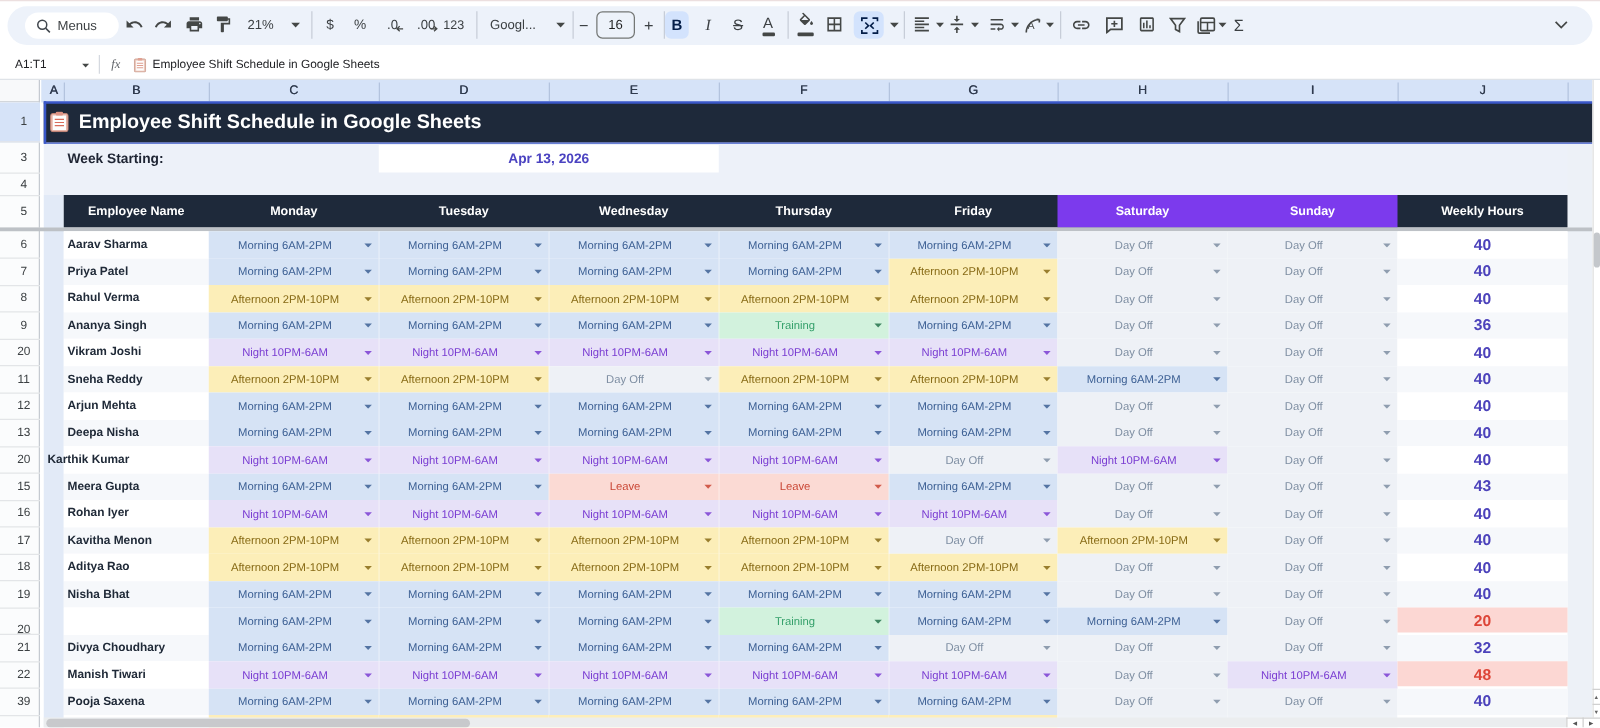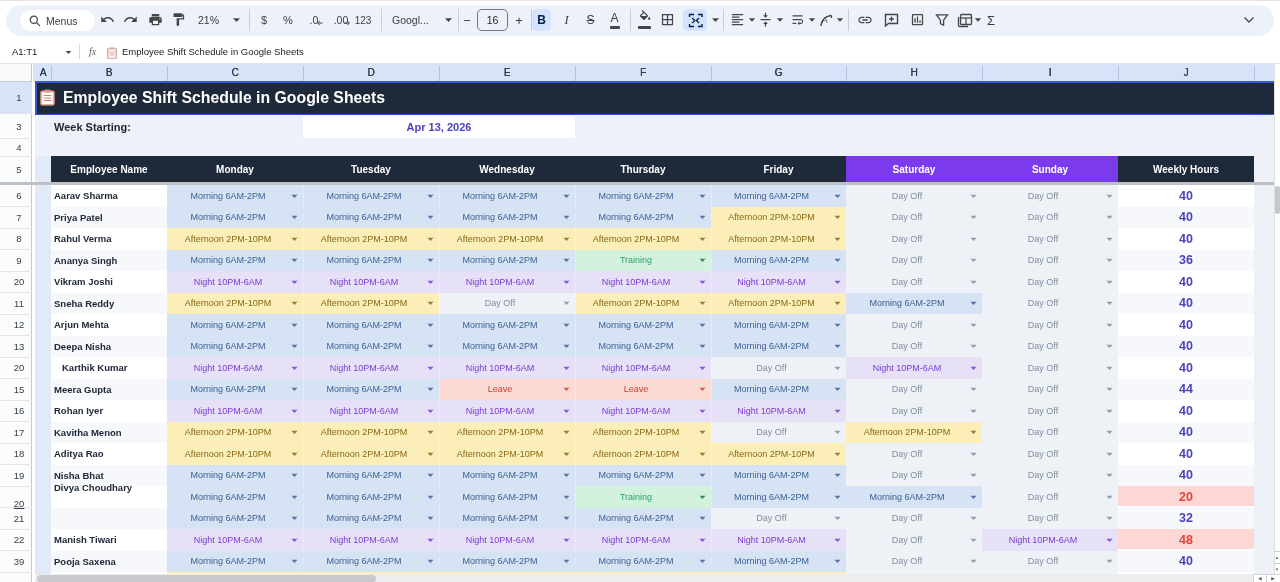--- a/index.html
+++ b/index.html
@@ -728,21 +728,21 @@
 <div style="left:982px;top:335.5px;width:136px;height:21.5px;background:#eef1f6;"></div>
 <div class="c" style="left:982px;top:335.5px;width:122px;height:21.5px;font-size:9px;color:#7e8ea2;">Day Off</div>
 <div class="ico" style="left:1106px;top:344.0px;width:7px;height:4.5px;">
     <svg width="7" height="4.5" viewBox="0 0 7 4.5">
       <path d="M0.5 0.7 L3.5 4 L6.5 0.7 Z" fill="#7e8ea2" fill-opacity="0.85"></path>
     </svg>
   </div>
 <div style="left:1118px;top:335.5px;width:136px;height:21.5px;background:#f6f8fb;"></div>
 <div class="c" style="left:1118px;top:335.5px;width:136px;height:21.5px;font-size:12.5px;font-weight:bold;color:#4c42bb;">40</div>
 <div style="left:51px;top:357.0px;width:116px;height:21.5px;background:#ffffff;"></div>
-<div class="f" style="left:62px;top:357.0px;width:113px;height:21.5px;font-size:9.5px;font-weight:bold;color:#202a38;">Karthik Kumar</div>
+<div class="f" style="left:38px;top:357.0px;width:113px;height:21.5px;font-size:9.5px;font-weight:bold;color:#202a38;">Karthik Kumar</div>
 <div style="left:167px;top:357.0px;width:136px;height:21.5px;background:#e7e1f8;"></div>
 <div class="c" style="left:167px;top:357.0px;width:122px;height:21.5px;font-size:9px;color:#7a3dd2;">Night 10PM-6AM</div>
 <div class="ico" style="left:291px;top:365.5px;width:7px;height:4.5px;">
     <svg width="7" height="4.5" viewBox="0 0 7 4.5">
       <path d="M0.5 0.7 L3.5 4 L6.5 0.7 Z" fill="#7a3dd2" fill-opacity="0.85"></path>
     </svg>
   </div>
 <div style="left:303px;top:357.0px;width:136px;height:21.5px;background:#e7e1f8;"></div>
 <div class="c" style="left:303px;top:357.0px;width:122px;height:21.5px;font-size:9px;color:#7a3dd2;">Night 10PM-6AM</div>
 <div class="ico" style="left:427px;top:365.5px;width:7px;height:4.5px;">
@@ -832,21 +832,21 @@
     </svg>
   </div>
 <div style="left:982px;top:378.5px;width:136px;height:21.5px;background:#eef1f6;"></div>
 <div class="c" style="left:982px;top:378.5px;width:122px;height:21.5px;font-size:9px;color:#7e8ea2;">Day Off</div>
 <div class="ico" style="left:1106px;top:387.0px;width:7px;height:4.5px;">
     <svg width="7" height="4.5" viewBox="0 0 7 4.5">
       <path d="M0.5 0.7 L3.5 4 L6.5 0.7 Z" fill="#7e8ea2" fill-opacity="0.85"></path>
     </svg>
   </div>
 <div style="left:1118px;top:378.5px;width:136px;height:21.5px;background:#f6f8fb;"></div>
-<div class="c" style="left:1118px;top:378.5px;width:136px;height:21.5px;font-size:12.5px;font-weight:bold;color:#4c42bb;">44</div>
+<div class="c" style="left:1118px;top:378.5px;width:136px;height:21.5px;font-size:12.5px;font-weight:bold;color:#4c42bb;">43</div>
 <div style="left:51px;top:400.0px;width:116px;height:21.5px;background:#ffffff;"></div>
 <div class="f" style="left:54px;top:400.0px;width:113px;height:21.5px;font-size:9.5px;font-weight:bold;color:#202a38;">Rohan Iyer</div>
 <div style="left:167px;top:400.0px;width:136px;height:21.5px;background:#e7e1f8;"></div>
 <div class="c" style="left:167px;top:400.0px;width:122px;height:21.5px;font-size:9px;color:#7a3dd2;">Night 10PM-6AM</div>
 <div class="ico" style="left:291px;top:408.5px;width:7px;height:4.5px;">
     <svg width="7" height="4.5" viewBox="0 0 7 4.5">
       <path d="M0.5 0.7 L3.5 4 L6.5 0.7 Z" fill="#7a3dd2" fill-opacity="0.85"></path>
     </svg>
   </div>
 <div style="left:303px;top:400.0px;width:136px;height:21.5px;background:#e7e1f8;"></div>
@@ -1099,21 +1099,21 @@
 <div style="left:982px;top:486.0px;width:136px;height:21.5px;background:#eef1f6;"></div>
 <div class="c" style="left:982px;top:486.0px;width:122px;height:21.5px;font-size:9px;color:#7e8ea2;">Day Off</div>
 <div class="ico" style="left:1106px;top:494.5px;width:7px;height:4.5px;">
     <svg width="7" height="4.5" viewBox="0 0 7 4.5">
       <path d="M0.5 0.7 L3.5 4 L6.5 0.7 Z" fill="#7e8ea2" fill-opacity="0.85"></path>
     </svg>
   </div>
 <div style="left:1118px;top:486.0px;width:136px;height:19.9px;background:#fcd7d3;"></div>
 <div class="c" style="left:1118px;top:486.0px;width:136px;height:21.5px;font-size:12.5px;font-weight:bold;color:#dd4538;">20</div>
 <div style="left:51px;top:507.5px;width:116px;height:21.5px;background:#f6f8fb;"></div>
-<div class="f" style="left:54px;top:477px;width:113px;height:21.5px;font-size:9.5px;font-weight:bold;color:#202a38;">Divya Choudhary</div>
+<div class="f" style="left:54px;top:508px;width:113px;height:21.5px;font-size:9.5px;font-weight:bold;color:#202a38;">Divya Choudhary</div>
 <div style="left:167px;top:507.5px;width:136px;height:21.5px;background:#d6e3f5;"></div>
 <div class="c" style="left:167px;top:507.5px;width:122px;height:21.5px;font-size:9px;color:#3d6094;">Morning 6AM-2PM</div>
 <div class="ico" style="left:291px;top:516.0px;width:7px;height:4.5px;">
     <svg width="7" height="4.5" viewBox="0 0 7 4.5">
       <path d="M0.5 0.7 L3.5 4 L6.5 0.7 Z" fill="#3d6094" fill-opacity="0.85"></path>
     </svg>
   </div>
 <div style="left:303px;top:507.5px;width:136px;height:21.5px;background:#d6e3f5;"></div>
 <div class="c" style="left:303px;top:507.5px;width:122px;height:21.5px;font-size:9px;color:#3d6094;">Morning 6AM-2PM</div>
 <div class="ico" style="left:427px;top:516.0px;width:7px;height:4.5px;">

